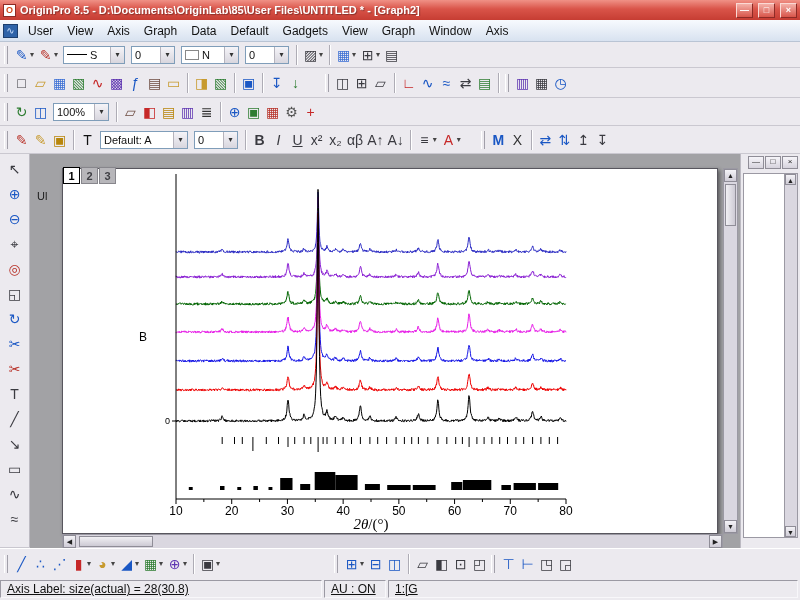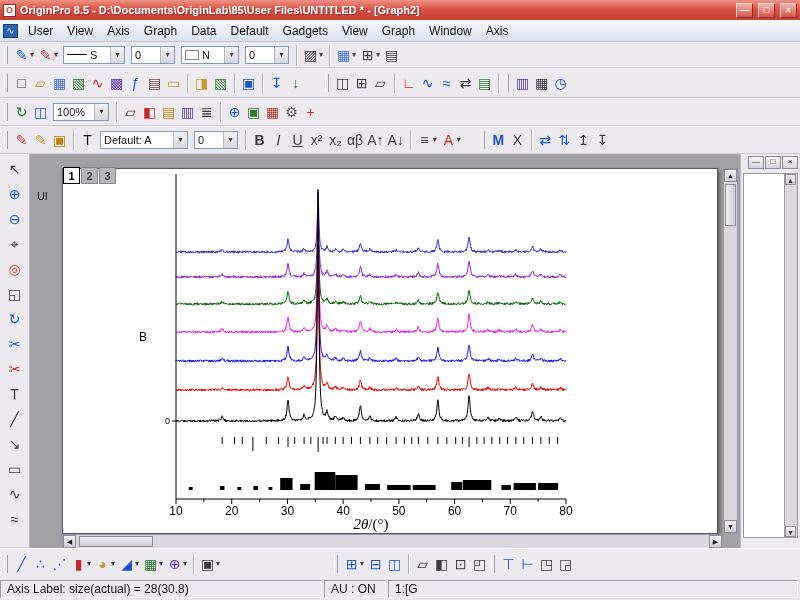--- a/index.html
+++ b/index.html
@@ -51,21 +51,21 @@
   .hthumb{position:absolute;left:16px;top:1px;width:74px;height:11px;background:linear-gradient(#f1f0f4,#cdcad4);border:1px solid #8f8d97;}
   .right-panel{width:60px;background:#eceaef;border-left:1px solid #bcbac2;position:relative;flex:none;}
   .mdi-row{display:flex;justify-content:flex-end;gap:1px;padding:2px 2px;}
   .mbtn{width:16px;height:13px;background:linear-gradient(#f6f5f9,#d6d3dd);border:1px solid #8f8d97;font-size:8px;line-height:10px;text-align:center;color:#222;flex:none;}
   .pe-body{position:absolute;left:2px;top:19px;right:2px;bottom:10px;background:#fff;border:1px solid #9b99a3;}
   .pe-scroll{position:absolute;right:0;top:0;bottom:0;width:13px;background:#dad7e0;border-left:1px solid #9b99a3;}
   .pe-scroll .sarrow{width:11px;height:11px;left:0;}
 
   
   .statusbar{height:22px;display:flex;gap:2px;padding:2px 2px 2px 0;background:#eceaef;font-size:12px;align-items:stretch;flex:none;}
-  .seg{border:1px solid;border-color:#9b99a3 #f8f7fa #f8f7fa #9b99a3;padding:1px 6px;white-space:nowrap;overflow:hidden;display:flex;align-items:center;color:#111;}
+  .seg{border:1px solid;border-color:#9b99a3 #f8f7fa #f8f7fa #9b99a3;padding:1px 6px;white-space:nowrap;overflow:hidden;display:flex;align-items:center;color:#111;text-decoration:underline;}
   .seg-left{width:322px}.seg-au{width:62px}.seg-theme{width:158px}.seg-sel{width:216px}.seg-right{flex:1}
 </style>
 </head>
 <body>
 
 <div class="app">
 
   <div class="titlebar">
     <span class="app-icon">O</span>
     <span class="title-text">OriginPro 8.5 - D:\Documents\OriginLab\85\User Files\UNTITLED * - [Graph2]</span>

